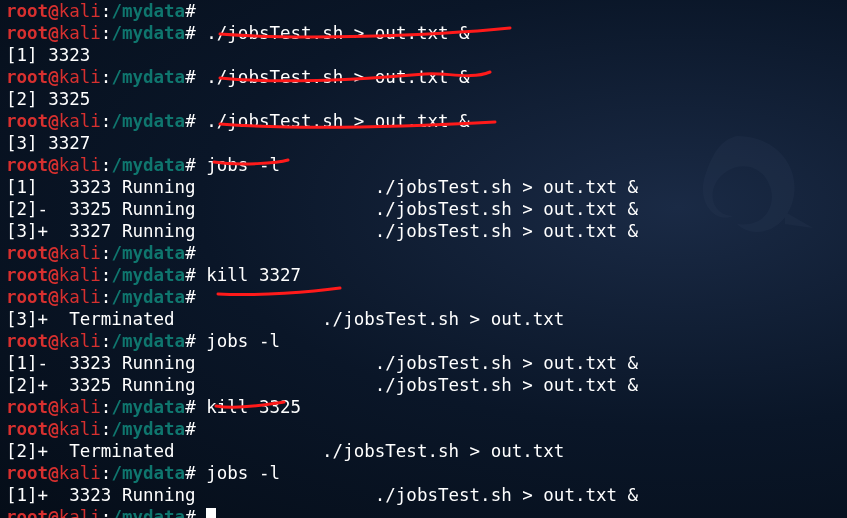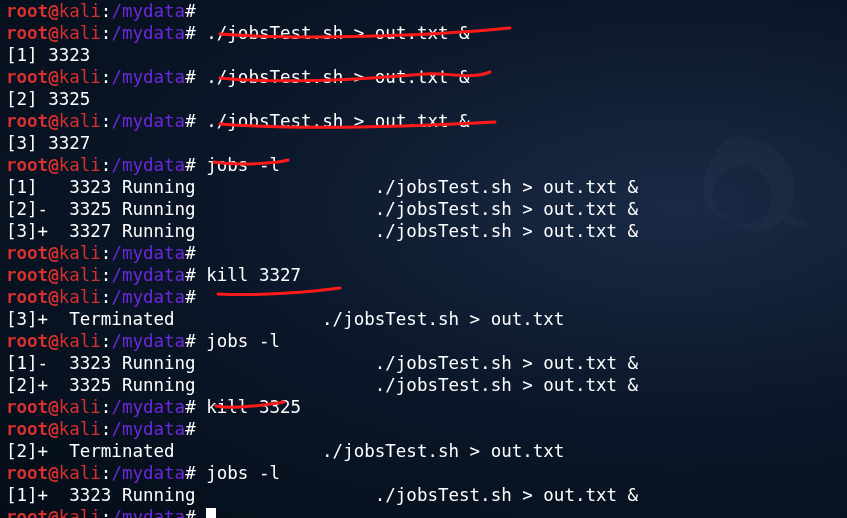--- a/index.html
+++ b/index.html
@@ -28,21 +28,21 @@
     position: relative;
     padding: 0 6px;
     white-space: pre;
     z-index: 2;
   }
   .line { display: block; }
   .user { color: #d7302f; font-weight: bold; }
   .at   { color: #d7302f; font-weight: bold; }
   .host { color: #d7302f; font-weight: normal; }
   .colon{ color: #ffffff; }
-  .path { color: #6d28d9; font-weight: normal; }
+  .path { color: #0f766e; font-weight: bold; }
   .hash { color: #ffffff; }
   .txt  { color: #ffffff; }
   .cursor {
     display: inline-block;
     width: 10px;
     height: 18px;
     background: #ffffff;
     vertical-align: text-bottom;
     margin-bottom: 1px;
   }

